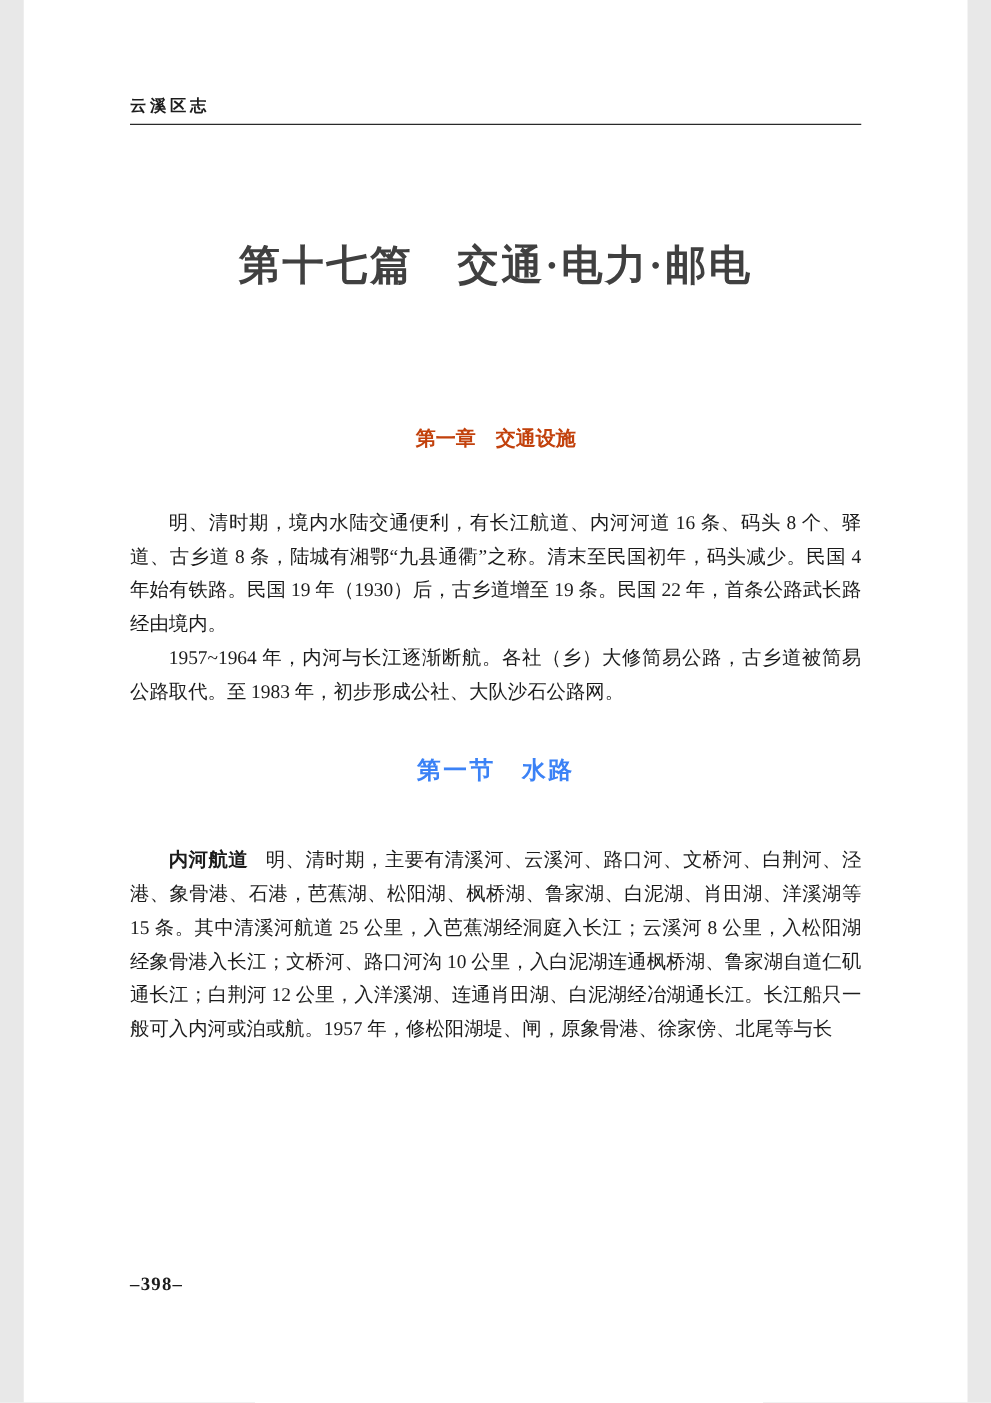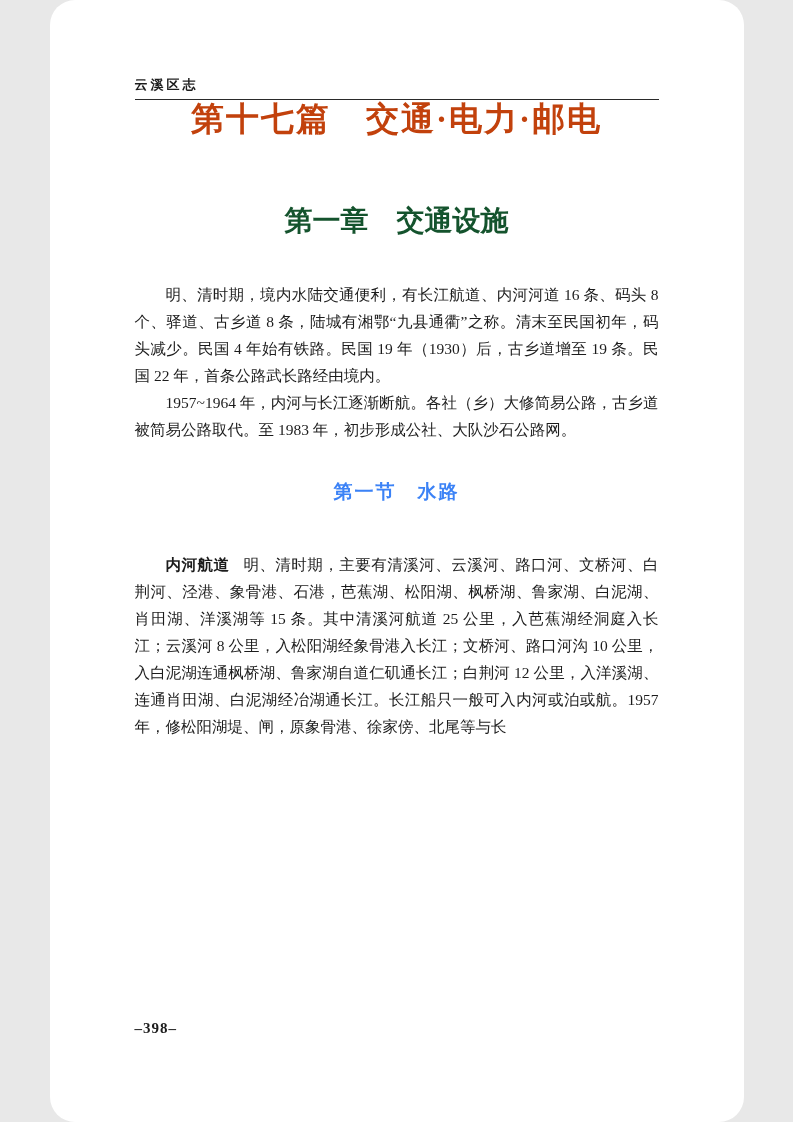--- a/index.html
+++ b/index.html
@@ -1,51 +1,51 @@
 <!DOCTYPE html>
 <html><head>
 <meta charset="utf-8">
 <style>
   * { margin: 0; padding: 0; box-sizing: border-box; }
   html, body { background: #e8e8e8; }
   .page {
     position: relative;
-    width: 694px;
+    width: 755px;
     height: 1122px;
     margin: 0 auto;
     background: #ffffff;
     color: #1c1c1c;
     font-family: "Liberation Serif", "DejaVu Serif", serif;
     overflow: hidden;
-    border-radius: 25px;
   }
   .running-header {
     margin: 0 85px;
     padding-top: 76px;
     padding-bottom: 5px;
     border-bottom: 1.5px solid #2a2a2a;
     font-size: 13px;
     font-weight: bold;
     letter-spacing: 3px;
   }
   .part-title {
+    margin-top: 94px;
     text-align: center;
     font-size: 33px;
     line-height: 1.2;
     font-weight: bold;
     letter-spacing: 2px;
-    color: #c2410c;
+    color: #404040;
   }
   .chapter-title {
-    margin-top: 64px;
+    margin-top: 108px;
     text-align: center;
-    font-size: 28px;
+    font-size: 16px;
     line-height: 1.2;
     font-weight: bold;
-    color: #14532d;
+    color: #c2410c;
   }
   .content { margin: 0 85px; }
   .body-para {
     font-size: 15.5px;
     line-height: 27px;
     text-align: justify;
     text-indent: 2em;
   }
   .content-top { margin-top: 44px; }
   .section-title {

